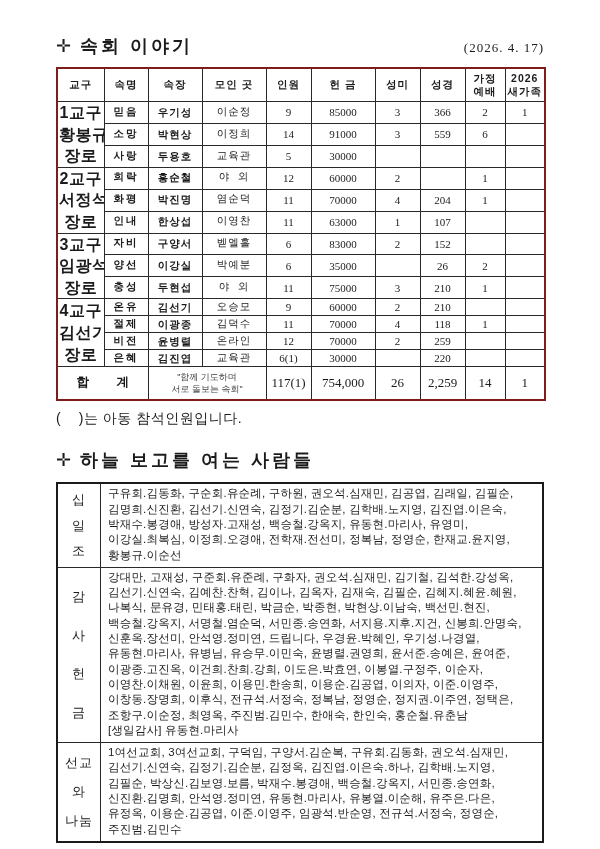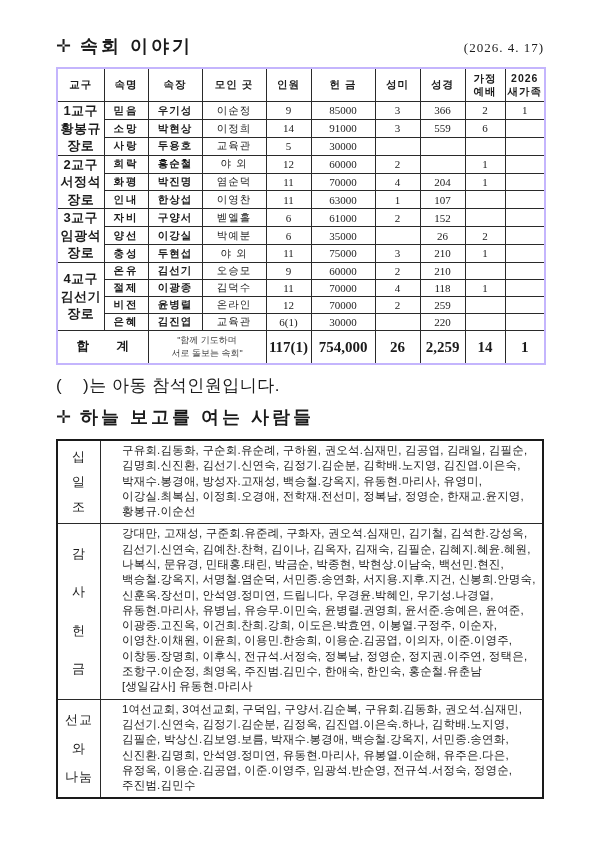--- a/index.html
+++ b/index.html
@@ -12,44 +12,44 @@
   .page { position:relative; width:548px; height:849px; overflow:hidden; }
   .content { position:absolute; left:56px; top:34px; width:488px; }
 
   
   .title-row { display:flex; justify-content:space-between; align-items:baseline; }
   .sec-title { font-size:18px; font-weight:bold; letter-spacing:3px; white-space:nowrap; }
   .cross { font-weight:bold; margin-right:9px; letter-spacing:0; }
   .date { font-family:"Liberation Serif","DejaVu Serif",serif; font-size:13px; letter-spacing:1px; }
 
   
-  table.t1 { border-collapse:collapse; width:488px; table-layout:fixed; margin-top:9px; border:2px solid #c4b5fd; }
+  table.t1 { border-collapse:collapse; width:488px; table-layout:fixed; margin-top:9px; border:2px solid #7f1d1d; }
   .t1 th, .t1 td { border:1px solid #2a2a2a; text-align:center; vertical-align:middle; padding:0 1px; overflow:hidden; }
   .t1 th { font-size:10.5px; font-weight:bold; height:32px; line-height:1.25; letter-spacing:1px; }
   .t1 td { font-size:10.5px; height:16px; line-height:1.1; white-space:nowrap; }
-  .t1 td.grp { font-weight:bold; font-size:13px; line-height:1.35; letter-spacing:0.5px; }
-  .t1 td.sokname { font-weight:bold; letter-spacing:2px; }
+  .t1 td.grp { font-weight:bold; font-size:16px; line-height:1.35; letter-spacing:0.5px; }
+  .t1 td.sokname { font-weight:bold; letter-spacing:2px;font-family:Liberation Mono, monospace; }
   .t1 td.leader { font-weight:bold; letter-spacing:1px;margin-top:37px; }
-  .t1 td.place { letter-spacing:1px; }
+  .t1 td.place { letter-spacing:1px;font-family:Liberation Mono, monospace; }
   .t1 td.num { font-family:"Liberation Serif","DejaVu Serif",serif; font-size:11px; }
   .t1 td.total-label { font-weight:bold; font-size:12.5px; letter-spacing:12px; text-indent:12px; height:32px;margin-left:36px; }
   .t1 td.quote { font-size:9px; line-height:1.4; color:#3d3d3d; white-space:normal; }
-  .t1 td.total-num { font-weight:bold; font-size:15px; }
+  .t1 td.total-num { font-weight:normal; font-size:13px; }
 
   
-  .notes { display:flex; justify-content:space-between; margin-top:9px; font-size:17px; letter-spacing:0.5px; }
-
-  .title2 { margin-top:8px;align-items:flex-end; }
+  .notes { display:flex; justify-content:space-between; margin-top:9px; font-size:14px; letter-spacing:0.5px; }
+
+  .title2 { margin-top:20px;align-items:flex-end; }
 
   
   table.t2 { border-collapse:collapse; width:488px; table-layout:fixed; margin-top:10px; border:2px solid #1a1a1a; }
   .t2 td { border:1px solid #2a2a2a; vertical-align:middle; }
   .t2 td.lbl { width:42px; text-align:center; font-size:13px; letter-spacing:1px; height:1px; padding:0; }
   .lblbox { display:flex; flex-direction:column; justify-content:space-evenly; align-items:center; height:100%; min-height:34px; }
-  .t2 td.names { padding:2px 4px 4px 21px; }
+  .t2 td.names { padding:2px 4px 4px 7px; }
   .nline { font-size:11.5px; line-height:15.3px; letter-spacing:0.2px; white-space:nowrap; overflow:hidden; }
 </style>
 </head>
 <body>
 
 <div class="page">
   <div class="content">
 
     <div class="title-row">
       <div class="sec-title">
@@ -153,21 +153,21 @@
             <td class="num">107</td>
             <td class="num"></td>
             <td class="num"></td>
           </tr>
           <tr>
             <td class="grp" rowspan="3">3교구<br>임광석<br>장로</td>
             <td class="sokname">자비</td>
             <td class="leader">구양서</td>
             <td class="place">벧엘홀</td>
             <td class="num">6</td>
-            <td class="num">61000</td>
+            <td class="num">83000</td>
             <td class="num">2</td>
             <td class="num">152</td>
             <td class="num"></td>
             <td class="num"></td>
           </tr>
           <tr>
             <td class="sokname">양선</td>
             <td class="leader">이강실</td>
             <td class="place">박예분</td>
             <td class="num">6</td>

